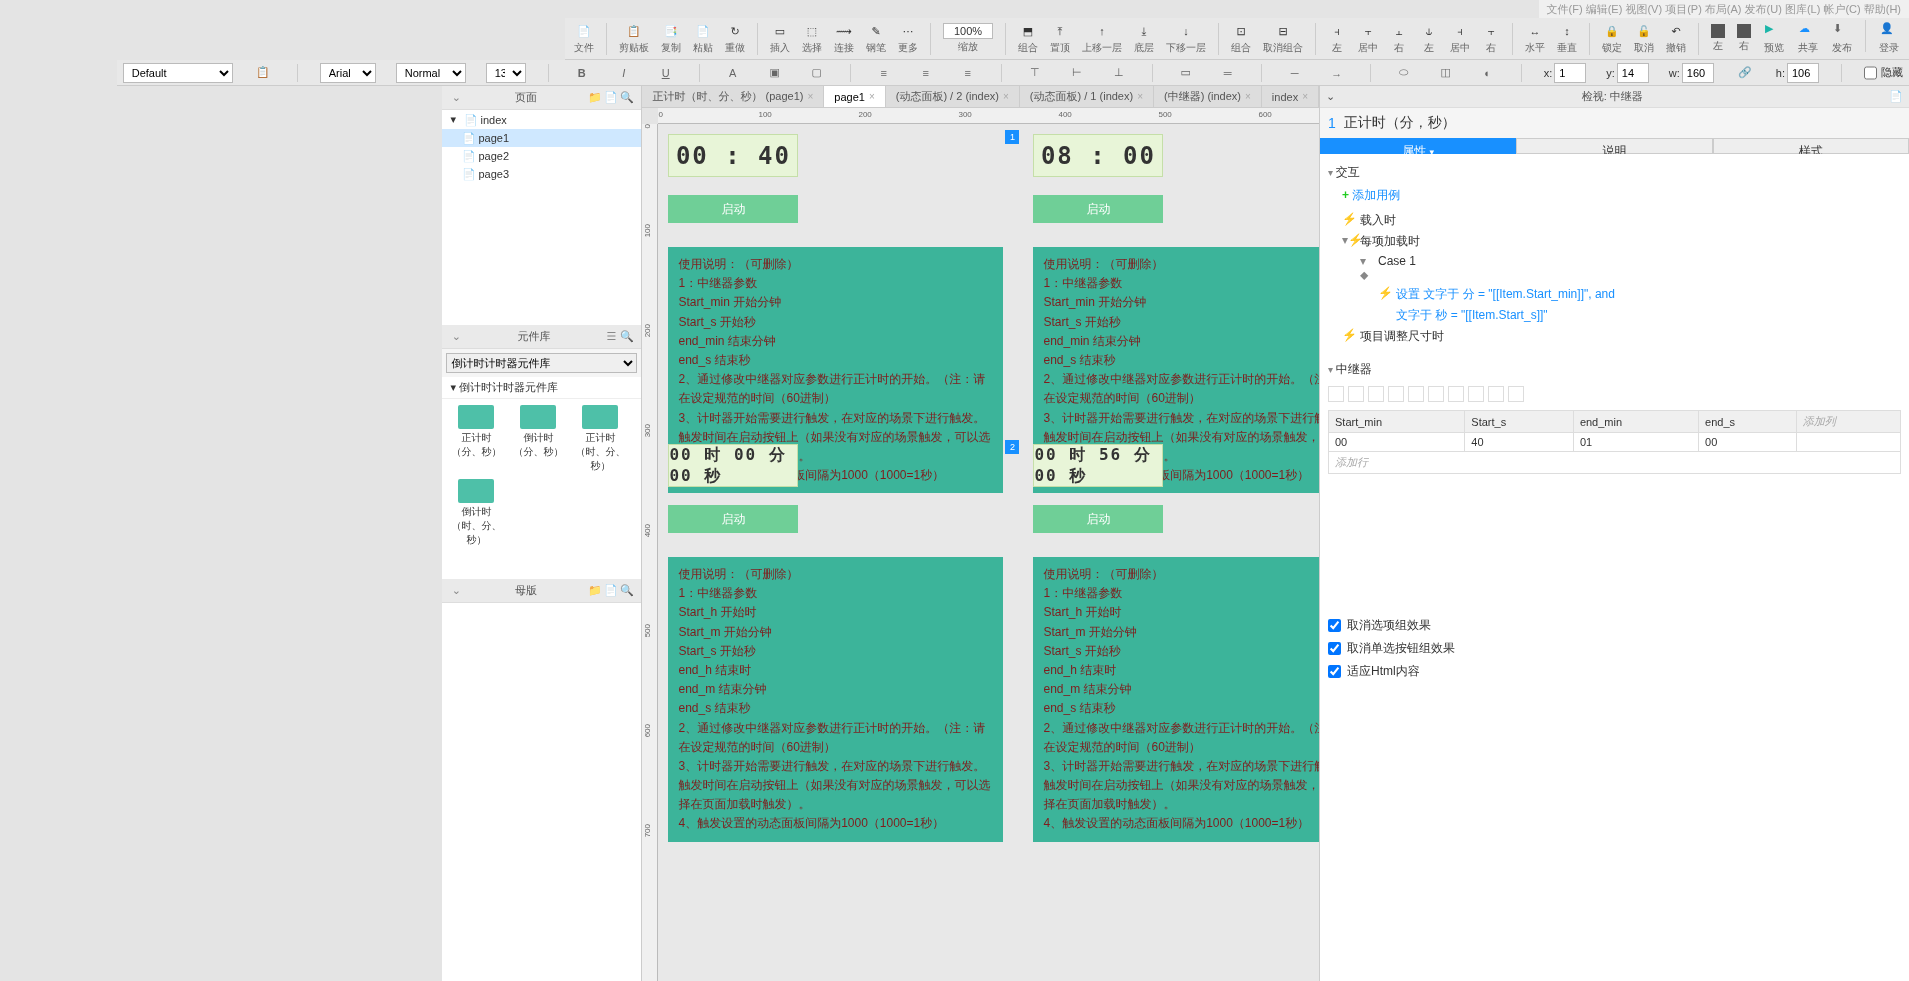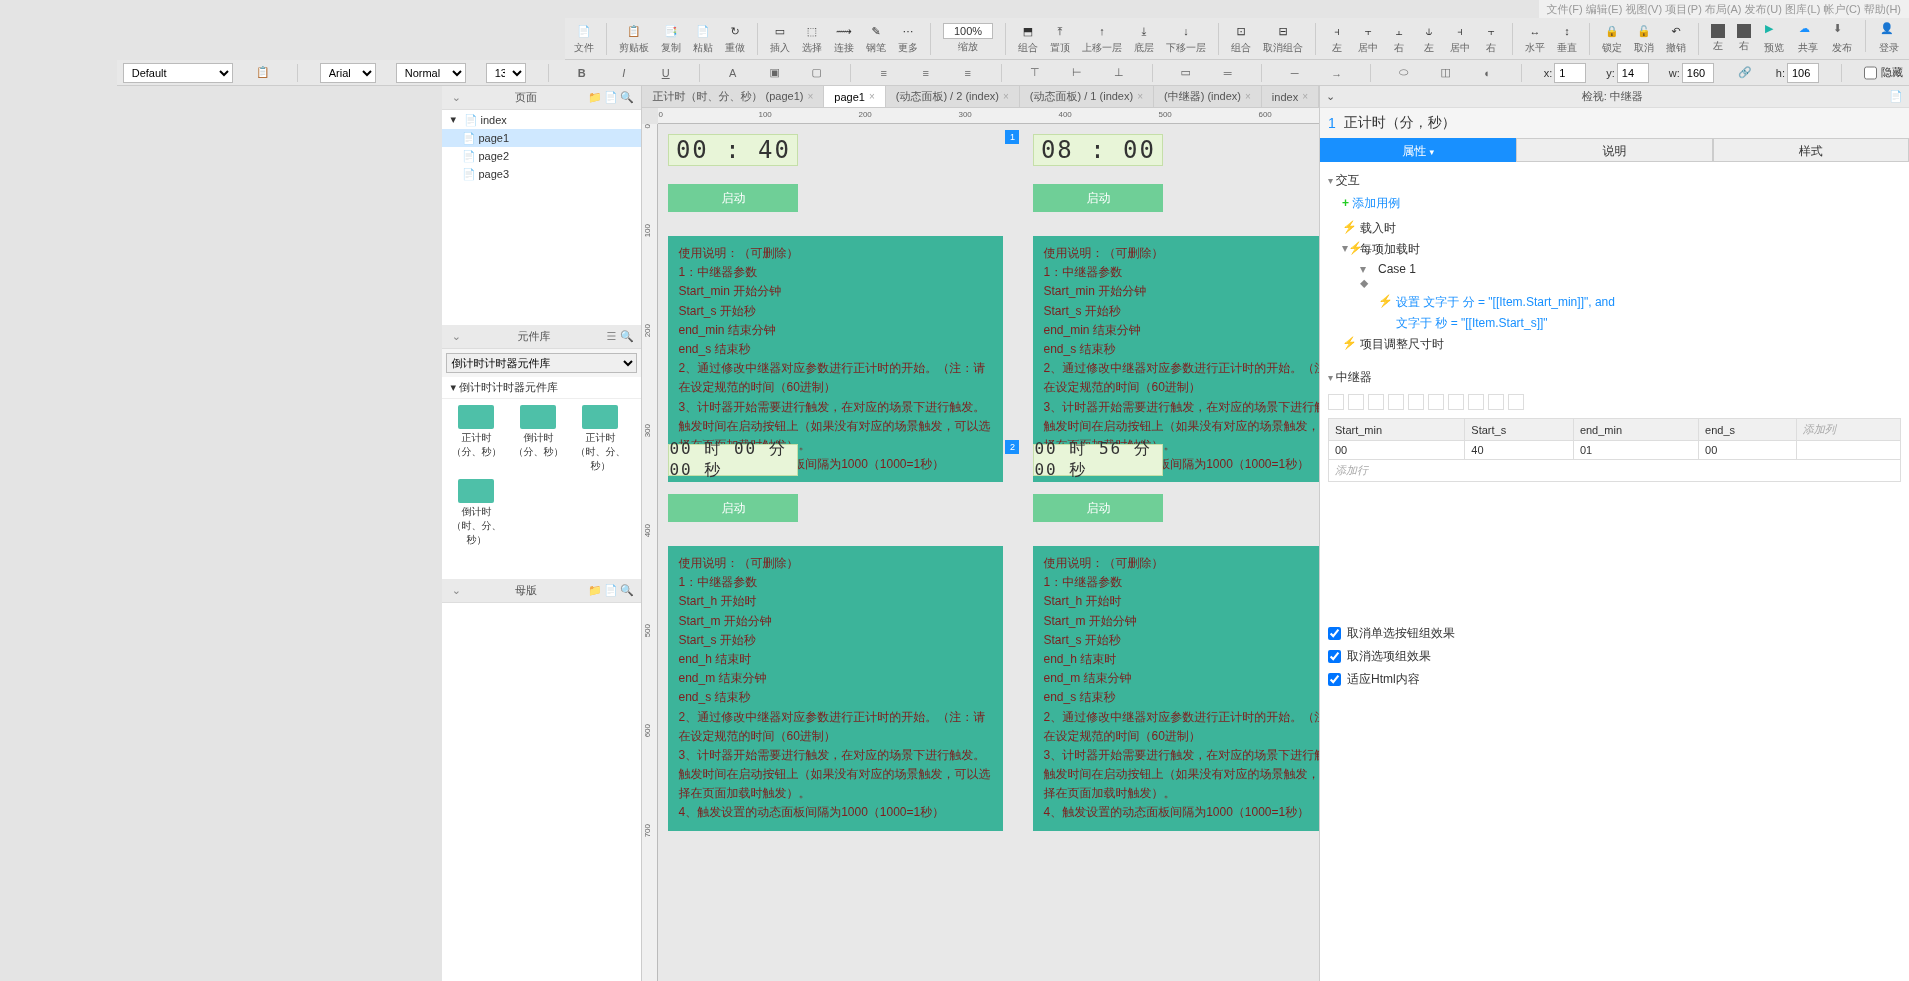--- a/index.html
+++ b/index.html
@@ -64,33 +64,33 @@
 .ruler-v { position: absolute; top: 16px; left: 0; width: 16px; bottom: 0; background: #f0f0f0; border-right: 1px solid #bbb; font-size: 9px; }
 .ruler-h .tick { position: absolute; top: 2px; font-size: 8px; color: #666; }
 .ruler-v .tick { position: absolute; left: 1px; font-size: 8px; color: #666; writing-mode: vertical-lr; transform: rotate(180deg); }
 .canvas { position: absolute; top: 16px; left: 16px; right: 0; bottom: 0; background-image: radial-gradient(#bbb 0.5px, transparent 0.5px); background-size: 6px 6px; background-color: #e8e8e8; overflow: auto; }
 
 .widget-group { position: absolute; }
 .wg1 { left: 10px; top: 10px; }
 .wg2 { left: 375px; top: 10px; }
 .wg3 { left: 10px; top: 320px; }
 .wg4 { left: 375px; top: 320px; }
-.timer-disp { width: 130px; height: 32px; background: #e8f5d8; border: 1px solid #c5dfa8; display: flex; align-items: center; justify-content: center; font-size: 24px; font-family: monospace; letter-spacing: 2px; }
+.timer-disp { width: 130px; height: 43px; background: #e8f5d8; border: 1px solid #c5dfa8; display: flex; align-items: center; justify-content: center; font-size: 24px; font-family: monospace; letter-spacing: 2px; font-weight: bold; }
 .timer-disp.hms { font-size: 16px; }
 .start-btn { width: 130px; height: 28px; background: #6fcf97; color: #fff; display: flex; align-items: center; justify-content: center; font-size: 12px; margin-top: 18px; }
 .desc-box { width: 335px; background: #3cb49a; color: #7f1d1d; font-size: 12px; padding: 8px 10px; margin-top: 24px; line-height: 1.6; white-space: pre-line; }
 .sel-marker { position: absolute; width: 14px; height: 14px; background: #1890ff; color: #fff; font-size: 9px; display: flex; align-items: center; justify-content: center; top: -4px; right: -16px; }
 
 
 .right { width: 590px; background: #f5f5f5; border-left: 1px solid #ccc; display: flex; flex-direction: column; }
 .insp-h { padding: 3px 6px; font-size: 11px; display: flex; align-items: center; color: #555; background: #eaeaea; border-bottom: 1px solid #ddd; }
 .insp-h .title { flex: 1; text-align: center; }
 .insp-title-row { display: flex; align-items: center; padding: 6px 8px; font-size: 14px; gap: 8px; }
 .insp-title-row .num { color: #1890ff; }
-.insp-tabs { display: flex; height: 24px; }
+.insp-tabs { display: flex; height: 16px; }
 .insp-tab { flex: 1; text-align: center; font-size: 12px; padding: 4px; border: 1px solid #ccc; background: #eee; }
 .insp-tab.active { background: #1890ff; color: #fff; border-color: #1890ff; }
 .insp-body { flex: 1; background: #fff; overflow: auto; padding: 6px 8px; font-size: 12px; }
 .section-h { padding: 4px 0; font-size: 12px; color: #333; cursor: pointer; }
 .section-h::before { content: "▾ "; color: #888; font-size: 10px; }
 .add-case { color: #1890ff; padding: 2px 0 6px 14px; font-size: 12px; }
 .add-case::before { content: "+ "; color: #2c2; font-weight: bold; }
 .event-tree { padding-left: 14px; font-size: 12px; }
 .event-item { padding: 2px 0; display: flex; align-items: flex-start; gap: 4px; }
 .event-item .ei-ico { width: 14px; flex-shrink: 0; color: #888; }
@@ -591,25 +591,25 @@
             <td></td>
           </tr>
           <tr>
                 <td class="add-row" colspan="5">添加行</td>
               </tr>
         </tbody>
           </table>
         <div class="rep-spacer"></div>
         <div class="check-row">
             <input type="checkbox" checked="" style="">
-            <span>取消单选按钮组效果</span>
+            <span>取消选项组效果</span>
           </div>
         <div class="check-row">
             <input type="checkbox" checked="" style="">
-            <span>取消选项组效果</span>
+            <span>取消单选按钮组效果</span>
           </div>
         <div class="check-row">
             <input type="checkbox" checked="" style="">
             <span>适应Html内容</span>
           </div>
       </div>
     </div>
   </div>
 </div>
 

